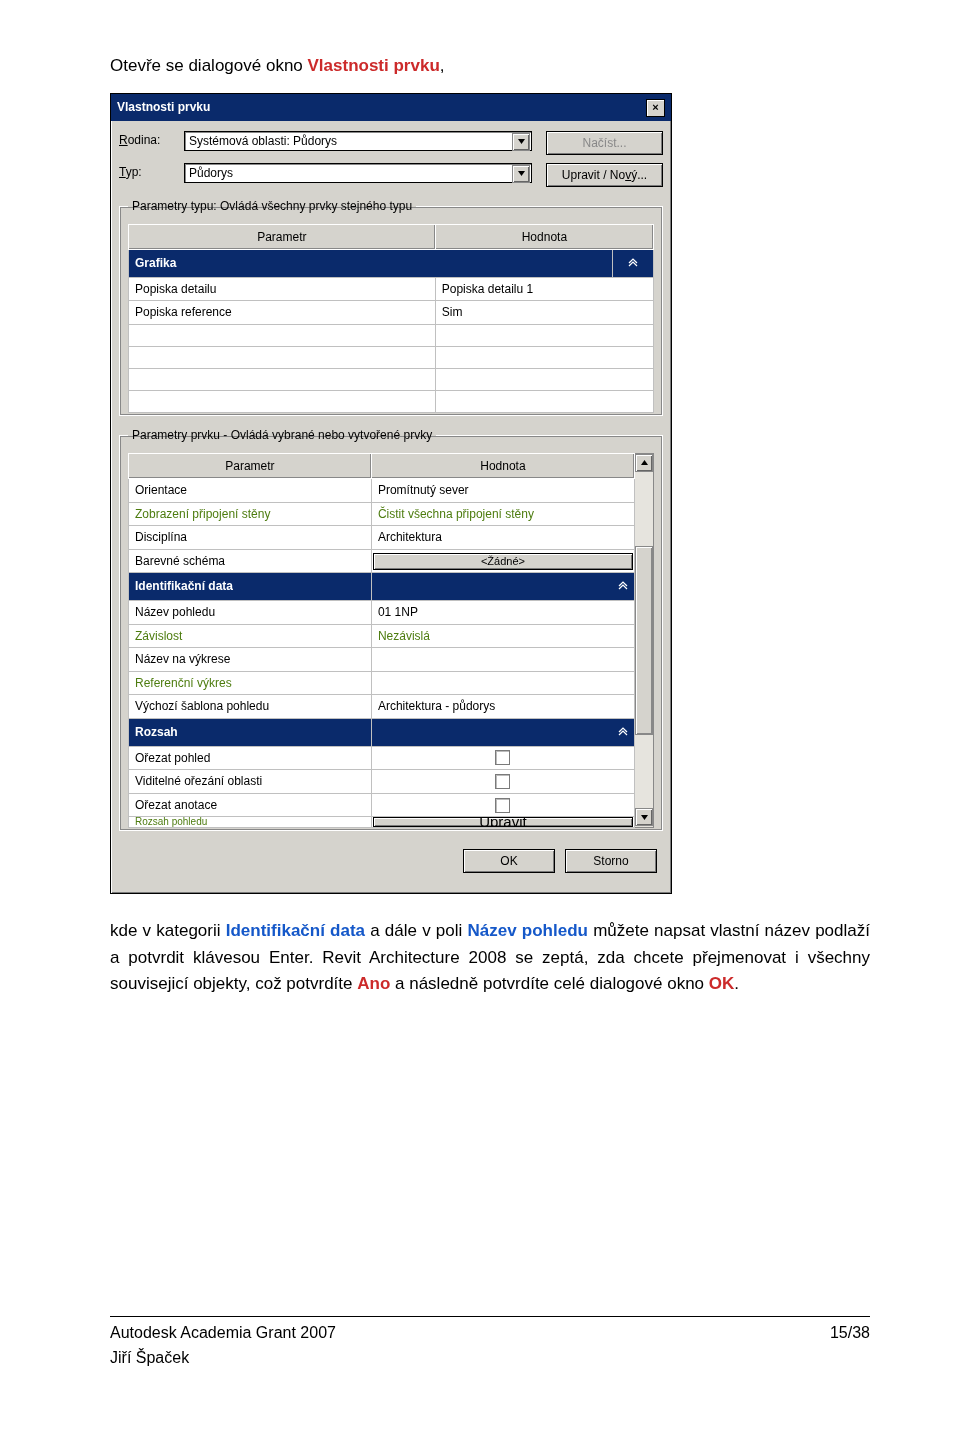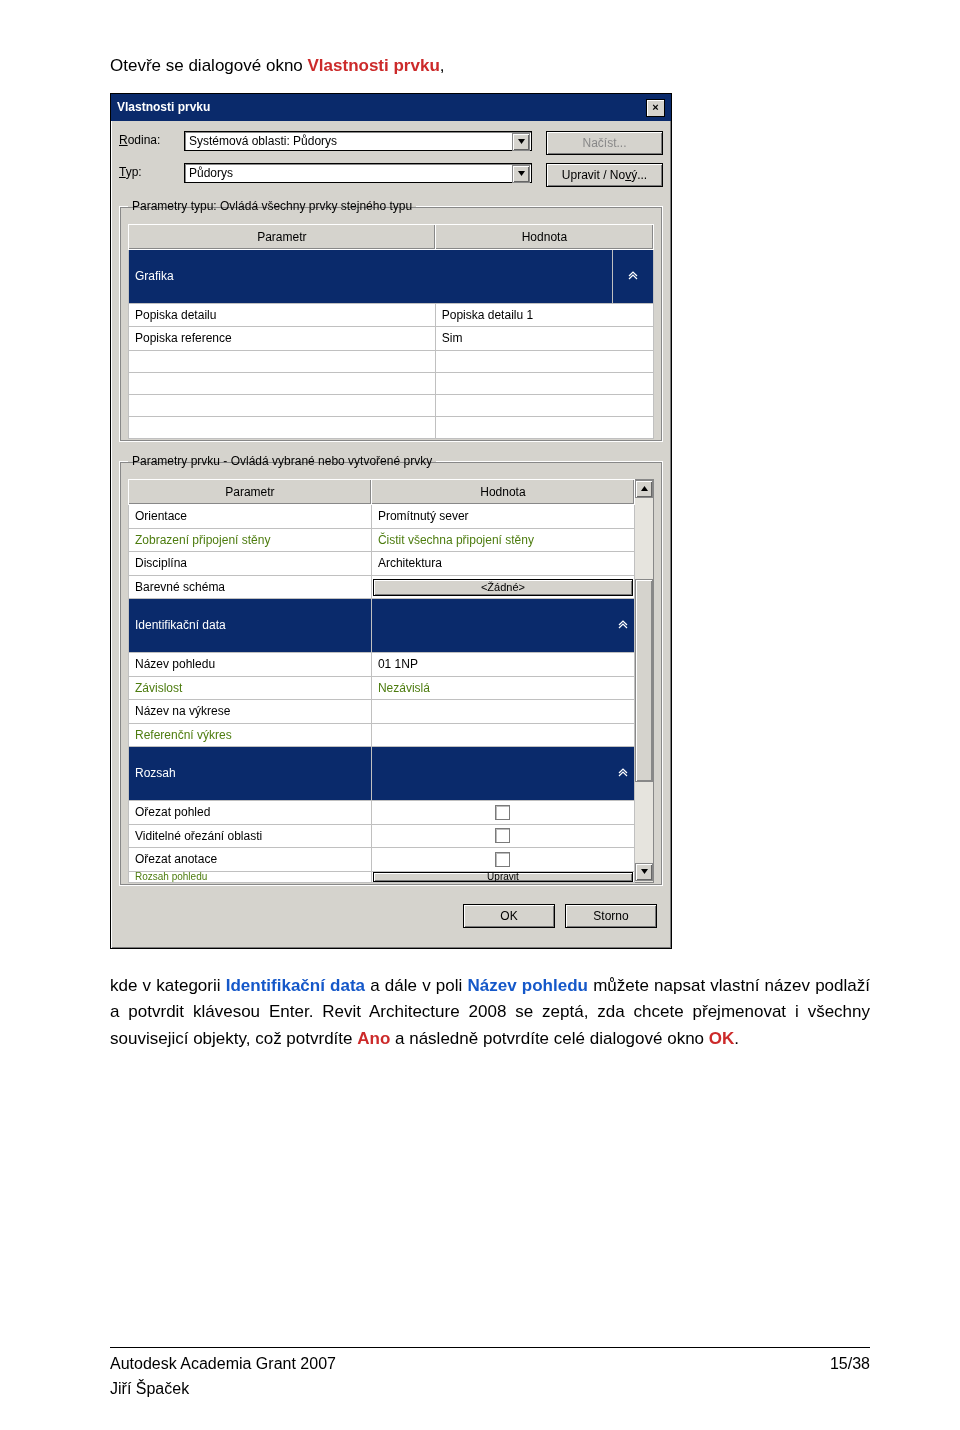--- a/index.html
+++ b/index.html
@@ -18,34 +18,34 @@
   .combo{flex:1;display:flex;align-items:center;background:#fff;border:1px solid #000;padding:2px 4px;box-shadow:inset 1px 1px 0 #888;font-size:12px;height:20px;box-sizing:border-box;position:relative}
   .combo .arrow{position:absolute;right:1px;top:1px;width:16px;height:16px;background:#d5d3cd;border:1px solid #888;box-shadow:inset 1px 1px 0 #fff,inset -1px -1px 0 #666;display:flex;align-items:center;justify-content:center}
   .combo .arrow svg{width:7px;height:5px}
   .btn{width:115px;height:22px;margin-left:14px;background:#d5d3cd;border:1px solid #000;box-shadow:inset 1px 1px 0 #fff,inset -1px -1px 0 #7a7a7a;font-size:12px;display:flex;align-items:center;justify-content:center}
   .btn.disabled{color:#888}
   fieldset{border:1px solid #fff;box-shadow:0 0 0 1px #888 inset;margin:10px 0;padding:8px 8px 2px 8px}
   legend{font-size:12px;padding:0 4px}
   .tbl{width:100%;border-collapse:collapse;background:#fff;border:1px solid #7a7a7a;font-size:12px}
   .tbl th{background:#d5d3cd;font-weight:normal;border:1px solid #fff;box-shadow:inset -1px -1px 0 #888;padding:3px 6px;text-align:center}
   .tbl td{border:1px solid #c0c0c0;padding:2px 6px;height:17px}
-  .sectionrow td{background:#0a2a6b;color:#fff;font-weight:normal;padding:17px 6px}
+  .sectionrow td{background:#0a2a6b;color:#fff;font-weight:bold;padding:4px 6px}
   .chevcell{width:28px;text-align:center;color:#fff}
   .chev svg{width:10px;height:10px}
   .grey{color:#4d7c0f}
   .cell-btn{display:flex;align-items:center;justify-content:center;height:15px;background:#d5d3cd;border:1px solid #000;box-shadow:inset 1px 1px 0 #fff,inset -1px -1px 0 #7a7a7a;font-size:11px}
   .checkbox{width:13px;height:13px;background:#fff;border:1px solid #7a7a7a;box-shadow:inset 1px 1px 0 #bbb;display:block;margin:0 auto}
   .scrollbtn{width:16px;height:16px;background:#d5d3cd;border:1px solid #888;box-shadow:inset 1px 1px 0 #fff,inset -1px -1px 0 #666;margin:0 0 1px 0;display:flex;align-items:center;justify-content:center}
   .tblwrap{display:flex}
   .tblwrap .tbl{flex:1}
   .scrolltrack{flex:0 0 18px;background:#e6e4de;border:1px solid #888;border-left:none;display:flex;flex-direction:column;justify-content:space-between}
   .bighandle{height:50%;background:#d5d3cd;border:1px solid #888;box-shadow:inset 1px 1px 0 #fff,inset -1px -1px 0 #888;margin:0}
   .btnrow{display:flex;justify-content:flex-end;padding:8px 6px 10px 0;gap:10px}
   .btnrow .btn{width:90px;margin-left:0}
-  .footer{position:absolute;bottom:41px;left:110px;right:90px}
+  .footer{position:absolute;bottom:72px;left:110px;right:90px}
   .hr{border:none;border-top:1px solid #000;margin:0 0 4px 0}
   .footrow{display:flex;justify-content:space-between;font-size:16px}
   .noselect{user-select:none}
   .padtop{padding-top:6px}
   .emptyrow td{height:17px}
 </style>
 </head>
 <body>
 
 <div class="page">
@@ -181,20 +181,24 @@
                   <td class="grey">Nezávislá</td>
                 </tr>
           <tr>
                   <td>Název na výkrese</td>
                   <td></td>
                 </tr>
           <tr>
                   <td class="grey">Referenční výkres</td>
                   <td class="grey"></td>
                 </tr>
+          <tr>
+                  <td>Výchozí šablona pohledu</td>
+                  <td>Architektura - půdorys</td>
+                </tr>
 
           <tr class="sectionrow">
             <td>Rozsah</td>
             <td class="chevcell" style="text-align:right;padding-right:6px"><span class="chev"><svg viewBox="0 0 10 10">
                         <path d="M1 6 L5 2 L9 6 M1 9 L5 5 L9 9" stroke="#fff" stroke-width="1.2" fill="none"></path>
                       </svg></span></td>
           </tr>
           <tr>
                   <td>Ořezat pohled</td>
                   <td>
@@ -209,21 +213,21 @@
                 </tr>
           <tr>
                   <td>Ořezat anotace</td>
                   <td>
                     <span class="checkbox"></span>
                   </td>
                 </tr>
           <tr style="height:10px;overflow:hidden">
                   <td class="grey" style="font-size:10px;padding-top:0;padding-bottom:0;height:9px;line-height:8px">Rozsah pohledu</td>
                   <td style="padding:0 1px;height:9px;overflow:hidden">
-                    <div class="cell-btn" style="height:8px;font-size:10px;line-height:8px">Upravit</div>
+                    <div class="cell-btn" style="height:8px;font-size:15px;line-height:8px">Upravit</div>
                   </td>
                 </tr>
         </tbody>
             </table>
         <div class="scrolltrack">
           <div class="scrollbtn">
                 <svg width="7" height="5" viewBox="0 0 7 5">
                   <polygon points="0,5 7,5 3.5,0" fill="#000"></polygon>
                 </svg>
               </div>

